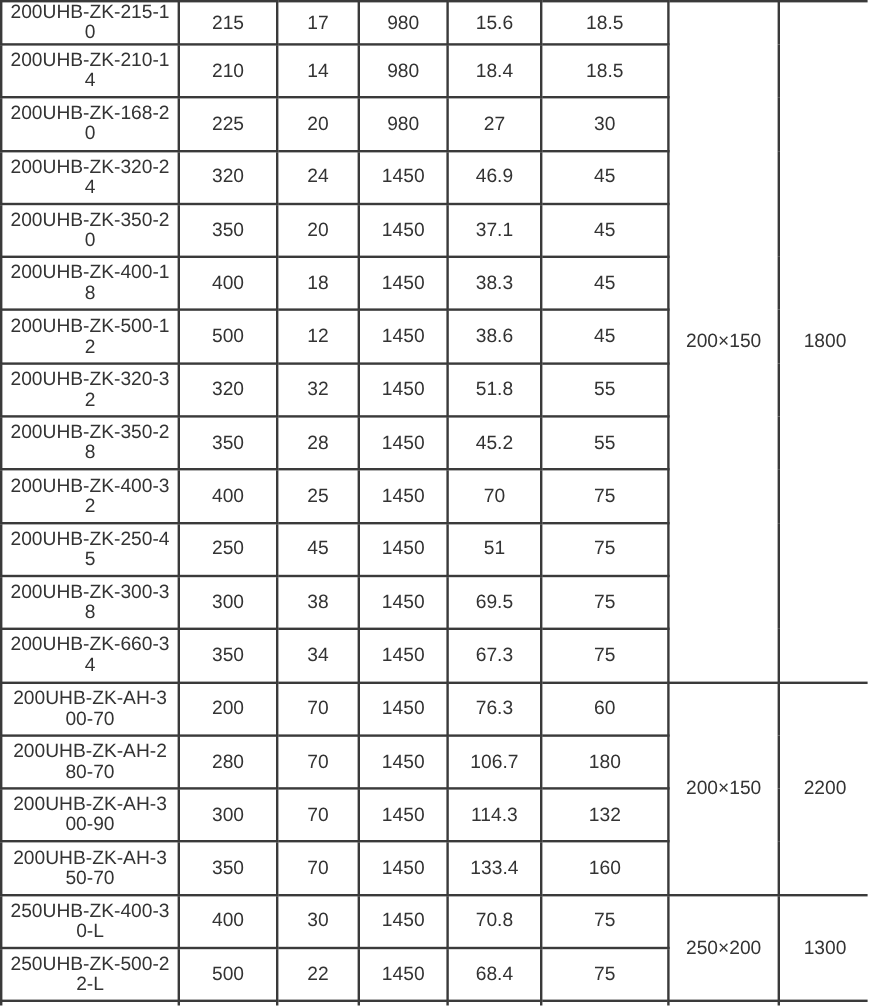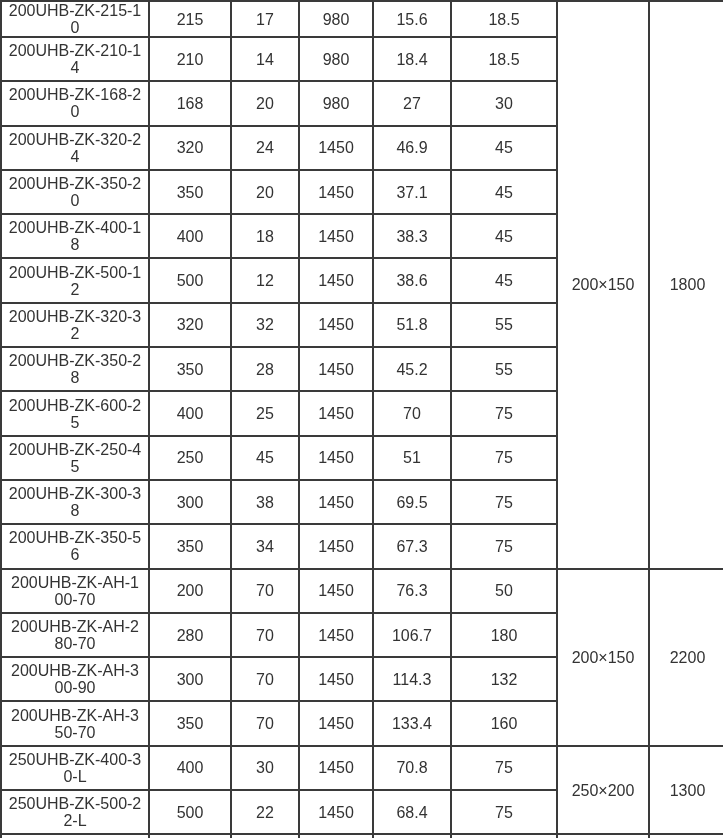--- a/index.html
+++ b/index.html
@@ -75,21 +75,21 @@
         <tr>
           <td class="model">200UHB-ZK-210-14</td>
           <td>210</td>
           <td>14</td>
           <td>980</td>
           <td>18.4</td>
           <td>18.5</td>
         </tr>
         <tr>
           <td class="model">200UHB-ZK-168-20</td>
-          <td>168</td>
+          <td>225</td>
           <td>20</td>
           <td>980</td>
           <td>27</td>
           <td>30</td>
         </tr>
         <tr>
           <td class="model">200UHB-ZK-320-24</td>
           <td>320</td>
           <td>24</td>
           <td>1450</td>
@@ -130,21 +130,21 @@
         </tr>
         <tr>
           <td class="model">200UHB-ZK-350-28</td>
           <td>350</td>
           <td>28</td>
           <td>1450</td>
           <td>45.2</td>
           <td>55</td>
         </tr>
         <tr>
-          <td class="model">200UHB-ZK-600-25</td>
+          <td class="model">200UHB-ZK-400-32</td>
           <td>400</td>
           <td>25</td>
           <td>1450</td>
           <td>70</td>
           <td>75</td>
         </tr>
         <tr>
           <td class="model">200UHB-ZK-250-45</td>
           <td>250</td>
           <td>45</td>
@@ -154,34 +154,34 @@
         </tr>
         <tr>
           <td class="model">200UHB-ZK-300-38</td>
           <td>300</td>
           <td>38</td>
           <td>1450</td>
           <td>69.5</td>
           <td>75</td>
         </tr>
         <tr>
-          <td class="model">200UHB-ZK-350-56</td>
+          <td class="model">200UHB-ZK-660-34</td>
           <td>350</td>
           <td>34</td>
           <td>1450</td>
           <td>67.3</td>
           <td>75</td>
         </tr>
         <tr>
-          <td class="model">200UHB-ZK-AH-100-70</td>
+          <td class="model">200UHB-ZK-AH-300-70</td>
           <td>200</td>
           <td>70</td>
           <td>1450</td>
           <td>76.3</td>
-          <td>50</td>
+          <td>60</td>
           <td rowspan="4">200×150</td>
           <td rowspan="4">2200</td>
         </tr>
         <tr>
           <td class="model">200UHB-ZK-AH-280-70</td>
           <td>280</td>
           <td>70</td>
           <td>1450</td>
           <td>106.7</td>
           <td>180</td>

